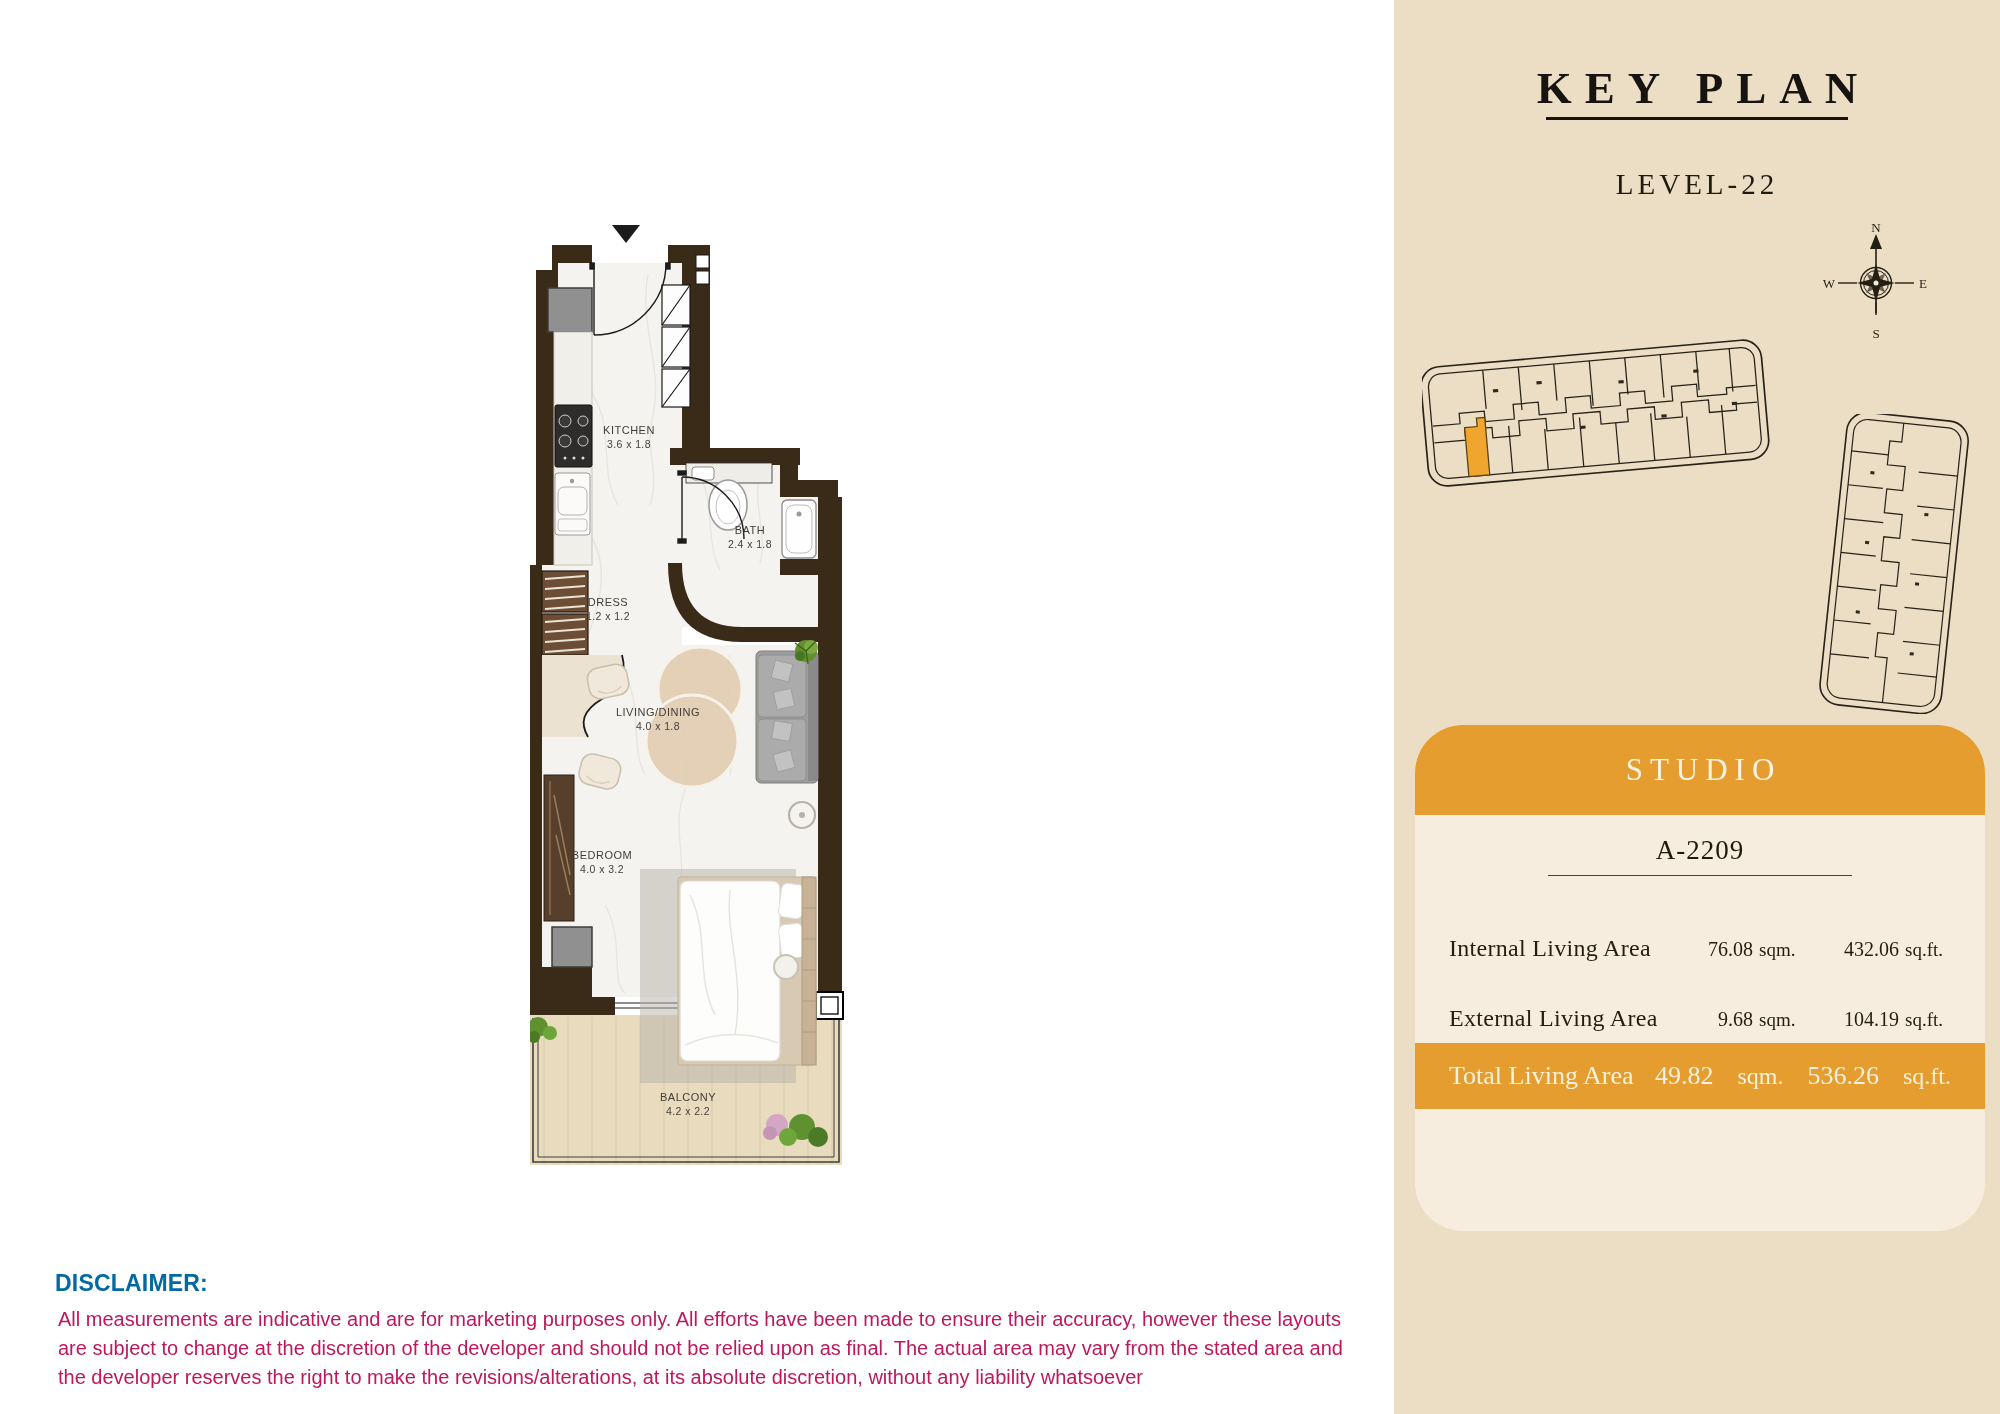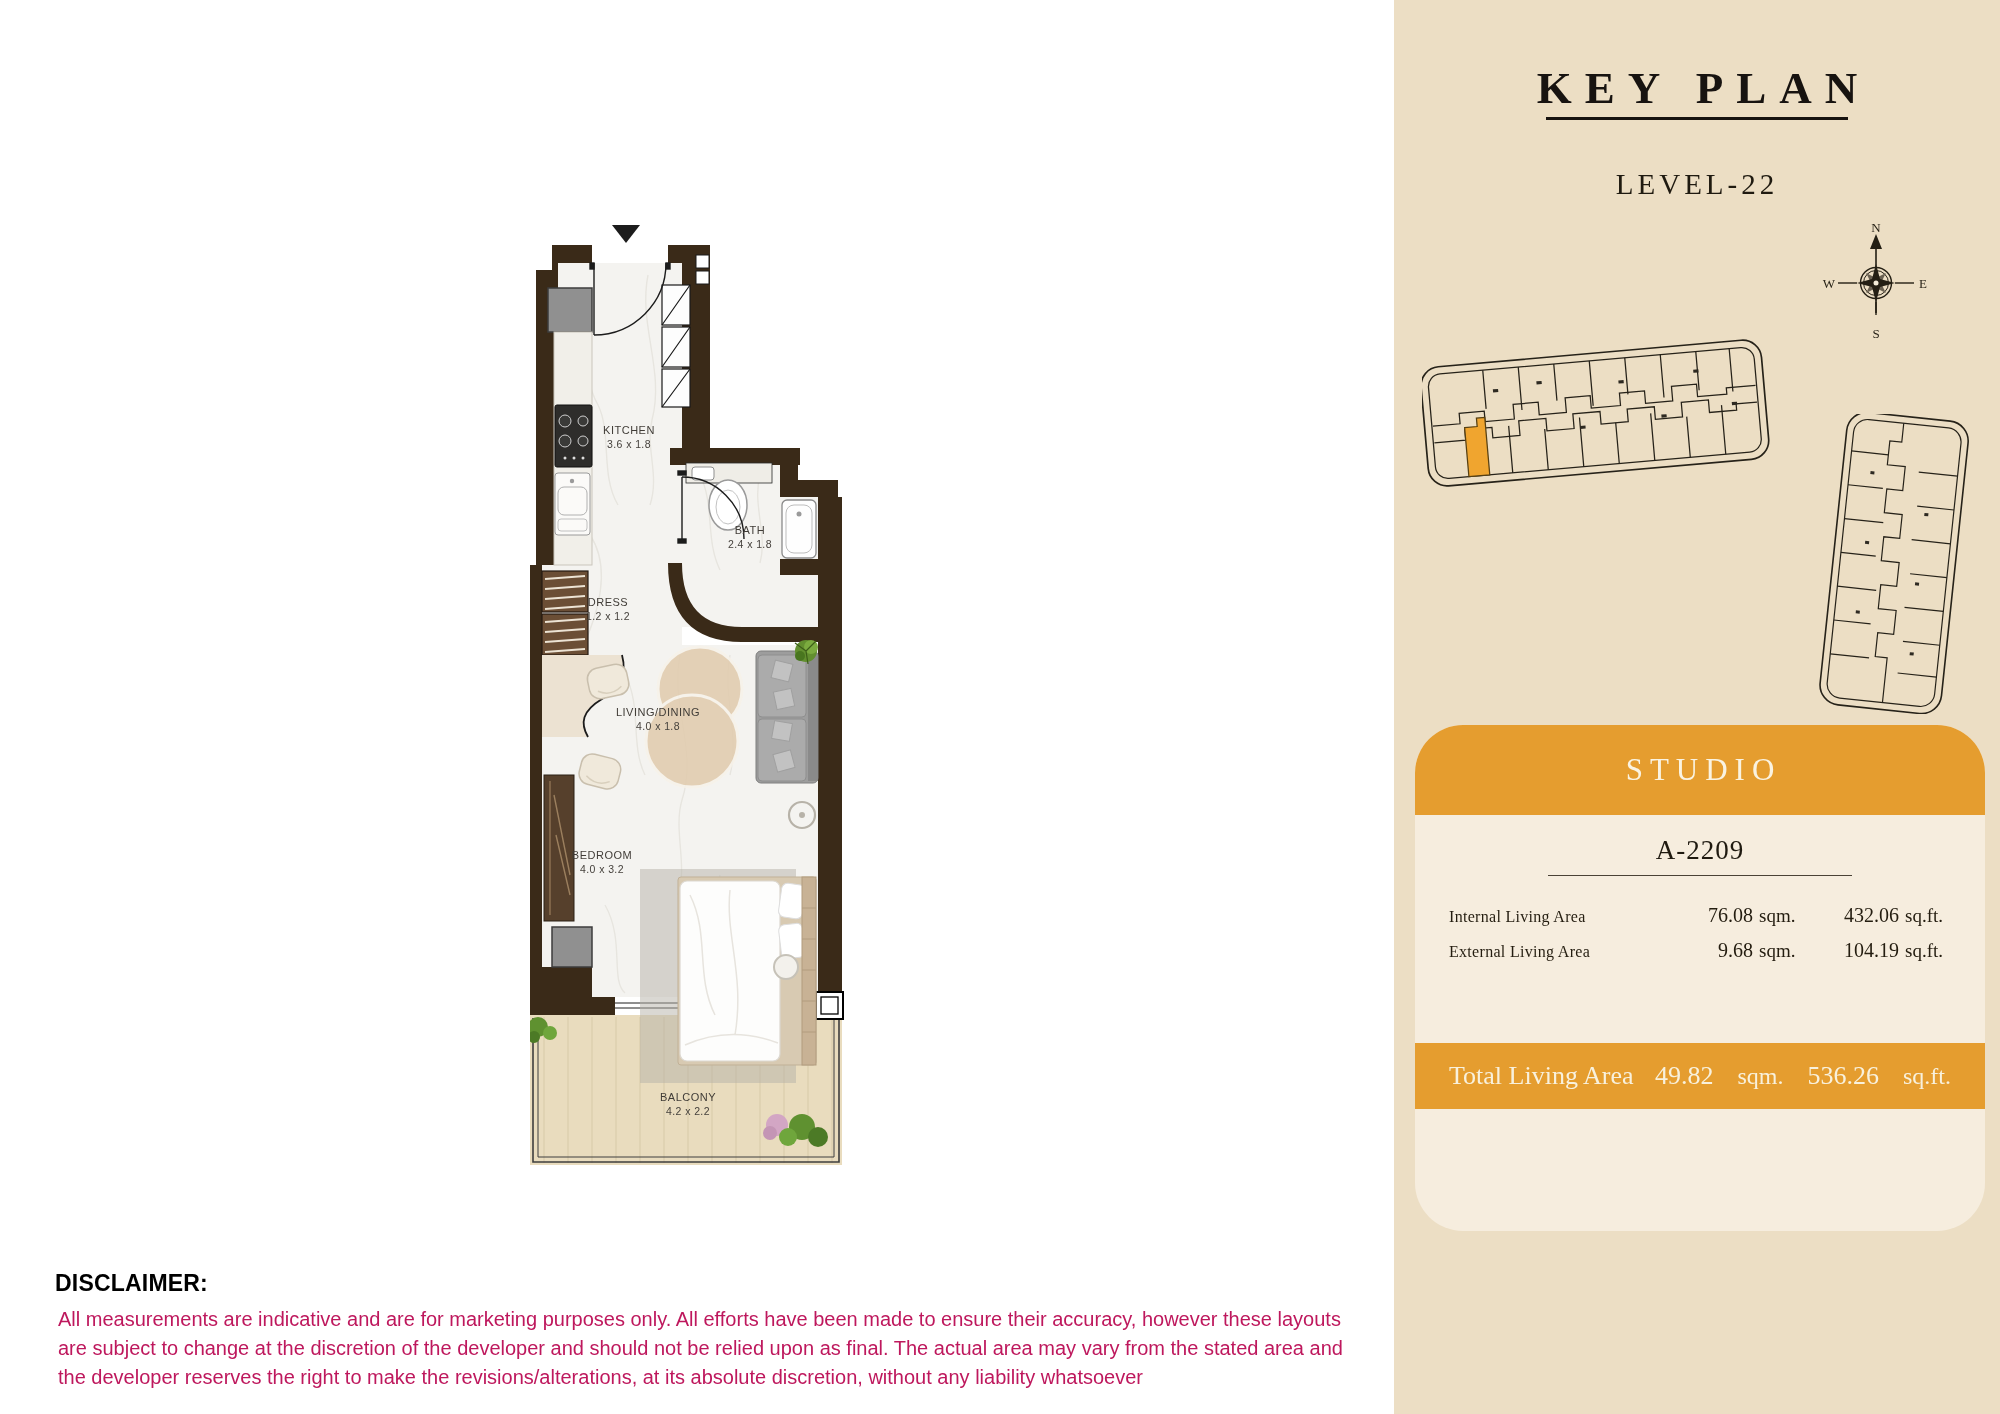--- a/index.html
+++ b/index.html
@@ -7,21 +7,21 @@
     width:2000px;height:1414px;background:#ffffff;position:relative;
     font-family:"Liberation Sans", sans-serif;overflow:hidden;
   }
   .canvas{position:absolute;inset:0;}
 
   
   .plan-svg{position:absolute;left:530px;top:175px;width:340px;height:1000px;}
 
   
   .disclaimer{position:absolute;left:55px;top:1270px;width:1320px;color:#1b1b1b;}
-  .disclaimer h2{margin:0 0 8px 0;font-size:23px;letter-spacing:.2px;color:#000000;}
+  .disclaimer h2{margin:0 0 8px 0;font-size:23px;letter-spacing:.2px;color:#0369a1;}
   .disclaimer p{margin:3px;font-size:20px;line-height:1.45;color:#be185d;}
 
   
   .panel{position:absolute;left:1394px;top:0;width:606px;height:1414px;background:#ECDEC4;}
   .keyplan-title{position:absolute;top:62px;left:0;width:100%;text-align:center;color:#171310;}
   .keyplan-title .t{
     font-family:"Liberation Serif", serif;font-size:45px;font-weight:600;letter-spacing:13px;
     padding-left:13px; 
   }
   .keyplan-title .rule{width:302px;height:3px;background:#171310;margin:3px auto 0;}
@@ -36,21 +36,21 @@
     background:#F6EDDE;border-radius:48px;overflow:hidden;}
   .unit-card .hdr{height:90px;background:#E59D2F;display:flex;align-items:center;justify-content:center;}
   .unit-card .hdr .t{font-family:"Liberation Serif", serif;font-size:31px;letter-spacing:7px;
     color:#FAF3E1;padding-left:7px;}
   .unit-no{margin-top:20px;text-align:center;}
   .unit-no .n{display:inline-block;font-family:"Liberation Serif", serif;font-size:27px;
     letter-spacing:1px;color:#1f1a10;}
   .unit-no .u-rule{width:304px;height:0;border-bottom:1.5px solid #4a4236;margin:9px auto 0;}
   .area-rows{margin-top:28px;padding:0 26px 0 34px;}
   .area-row{display:flex;align-items:baseline;margin-bottom:12px;font-family:"Liberation Serif", serif;color:#241d10;}
-  .area-row .lbl{flex:1;font-size:16px;letter-spacing:.3px;}
+  .area-row .lbl{flex:1;font-size:24px;letter-spacing:.3px;margin-top:31px;}
   .area-row .v1{width:72px;text-align:right;font-size:20px;}
   .area-row .u1{width:56px;text-align:left;font-size:19px;padding-left:6px;}
   .area-row .v2{width:84px;text-align:right;font-size:20px;}
   .area-row .u2{width:54px;text-align:left;font-size:19px;padding-left:6px;}
   .total-bar{position:absolute;left:0;right:0;top:318px;height:44px;background:#E59D2F;
     display:flex;align-items:center;padding:11px 34px;font-family:"Liberation Serif", serif;
     color:#F8F1DD;font-size:26px;}
   .total-bar .grp{margin-left:auto;display:flex;align-items:baseline;gap:8px;}
   .total-bar .tv1{margin-left:10px;}
   .total-bar .tu1{margin-left:16px;font-size:24px;}

